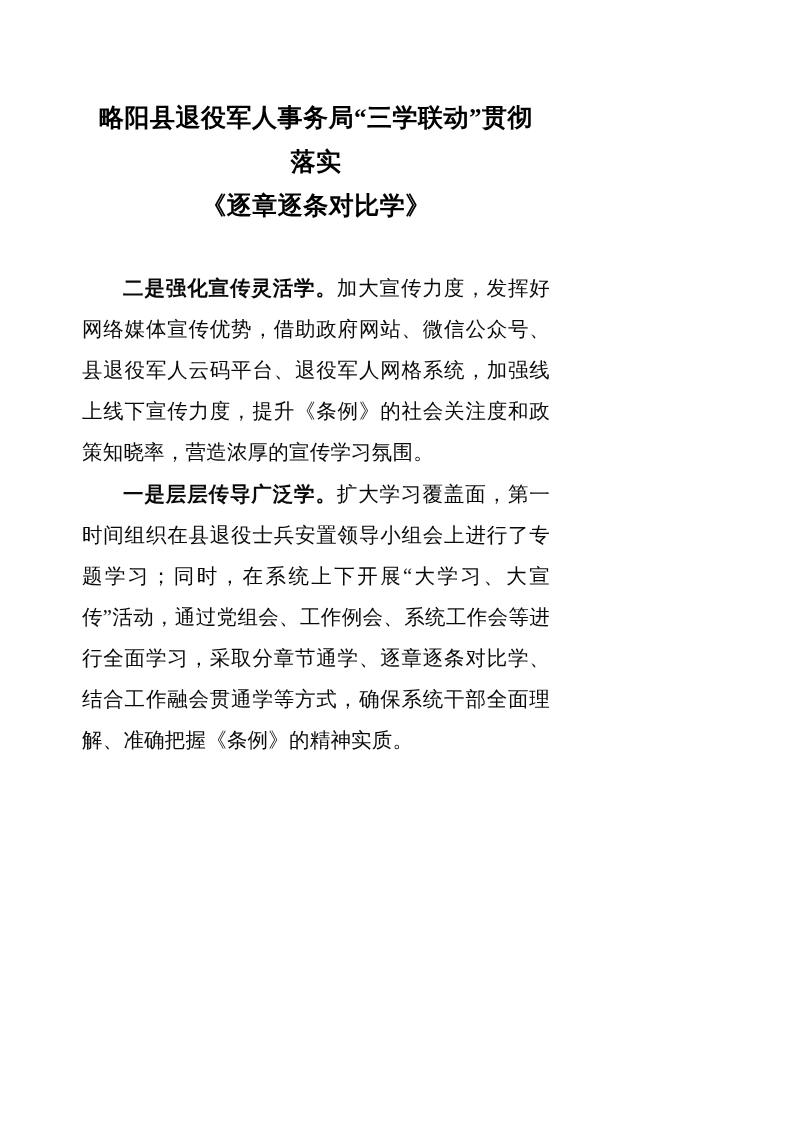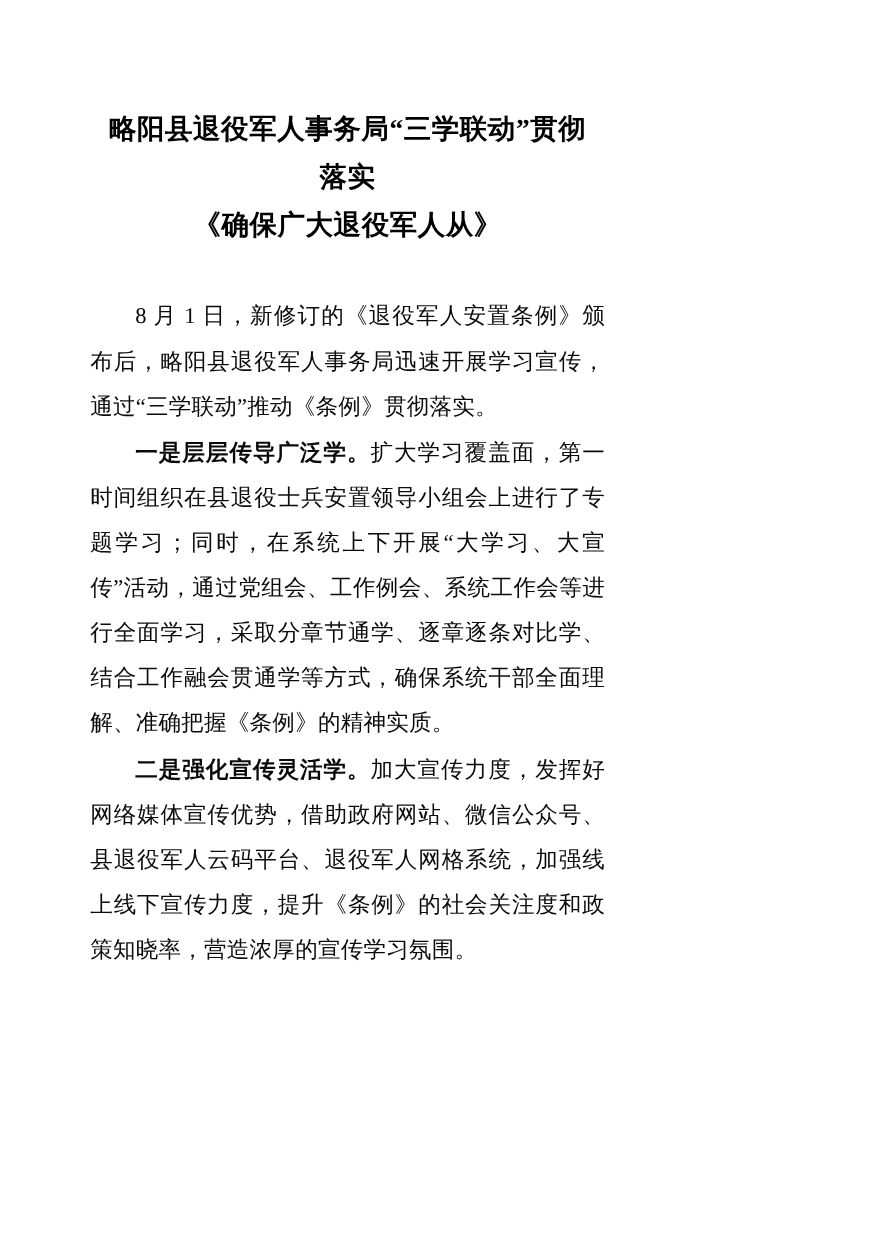--- a/index.html
+++ b/index.html
@@ -60,26 +60,25 @@
     margin-bottom: 0;
   }
 </style>
 </head>
 <body>
 
 <div class="page">
 
   <h1 class="doc-title">
     <span class="title-line">略阳县退役军人事务局“三学联动”贯彻落实</span>
-    <span class="title-line">《确保广大退役军人从》</span>
+    <span class="title-line">《逐章逐条对比学》</span>
   </h1>
 
   <div class="body-block">
 
-    <p class="para"><span>8 月 1 日，新修订的《退役军人安置条例》颁布后，略阳县退役军人事务局迅速开展学习宣传，通过“三学联动”推动《条例》贯彻落实。</span></p>
+
+    <p class="para"><span class="lead">二是强化宣传灵活学。</span><span>加大宣传力度，发挥好网络媒体宣传优势，借助政府网站、微信公众号、县退役军人云码平台、退役军人网格系统，加强线上线下宣传力度，提升《条例》的社会关注度和政策知晓率，营造浓厚的宣传学习氛围。</span></p>
 
     <p class="para"><span class="lead">一是层层传导广泛学。</span><span>扩大学习覆盖面，第一时间组织在县退役士兵安置领导小组会上进行了专题学习；同时，在系统上下开展“大学习、大宣传”活动，通过党组会、工作例会、系统工作会等进行全面学习，采取分章节通学、逐章逐条对比学、结合工作融会贯通学等方式，确保系统干部全面理解、准确把握《条例》的精神实质。</span></p>
-
-    <p class="para"><span class="lead">二是强化宣传灵活学。</span><span>加大宣传力度，发挥好网络媒体宣传优势，借助政府网站、微信公众号、县退役军人云码平台、退役军人网格系统，加强线上线下宣传力度，提升《条例》的社会关注度和政策知晓率，营造浓厚的宣传学习氛围。</span></p>
 
 
   </div>
 </div>
 
 </body></html>

